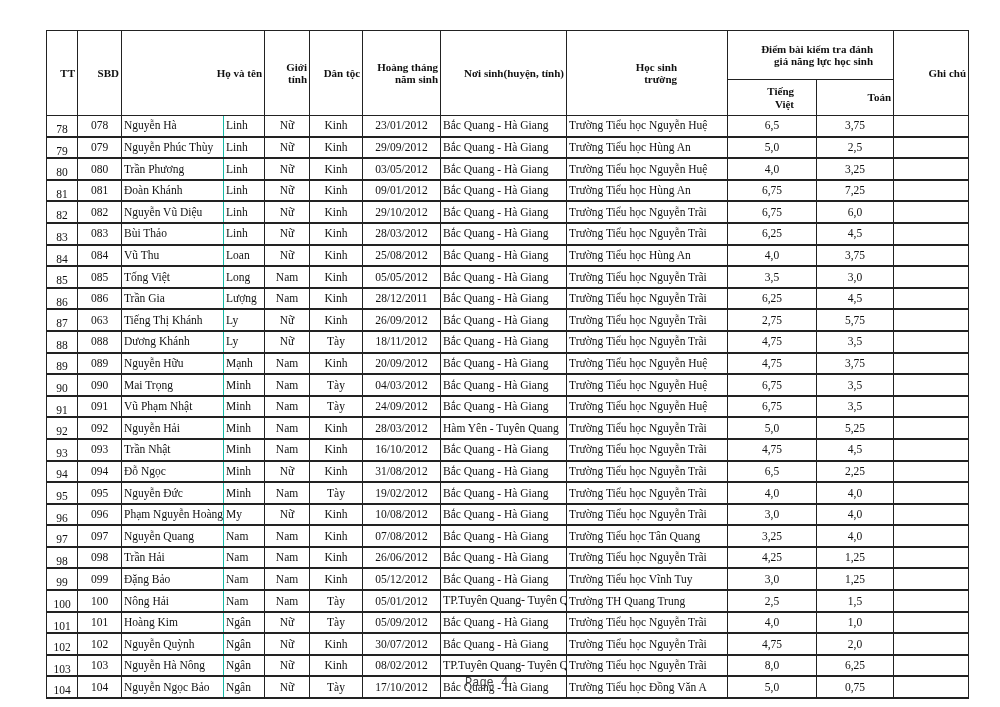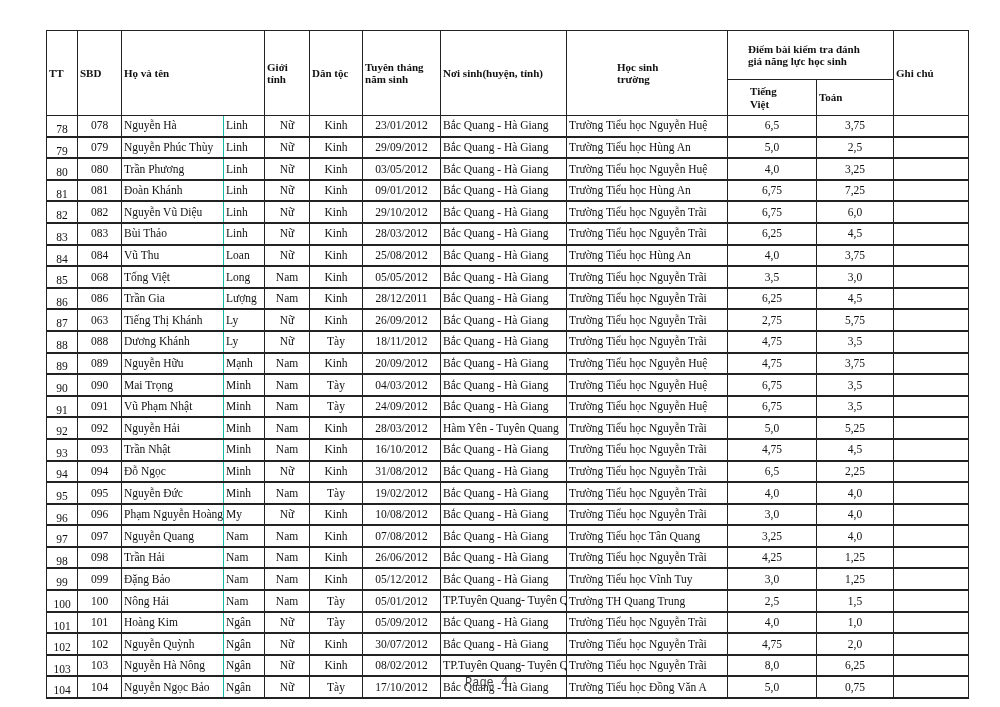--- a/index.html
+++ b/index.html
@@ -10,21 +10,21 @@
       width: 922px;
       font-size: 11.5px;
     }
     table.grid td, table.grid th {
       border: 1px solid #222;
       padding: 0 2px;
       white-space: nowrap;
       overflow: hidden;
       line-height: 1.1;
     }
-    table.grid th { font-weight: bold; font-size: 11px; text-align: left; vertical-align: middle; }
+    table.grid th { font-weight: bold; font-size: 11px; text-align: right; vertical-align: middle; }
     table.grid tr.hdr1 th { height: 48px; }
     table.grid tr.hdr2 th { height: 35px; }
     table.grid tbody tr td { height: 19.6px; }
     td.c { text-align: center; }
     td.l { text-align: left; }
     td.tt { text-align: center; padding-top: 3px; vertical-align: bottom; margin-left: 35px; }
     td.small { font-size: 12px; letter-spacing: -0.2px; }
     
     table.grid tbody tr td { border-bottom: 2px solid #222; }
     table.grid td.fn { border-right: 1px solid #14b8a6; }
@@ -51,21 +51,21 @@
     <col style="width:77px">
     <col style="width:75px">
   </colgroup>
   <thead>
     <tr class="hdr1">
       <th rowspan="2">TT</th>
       <th rowspan="2">SBD</th>
       <th rowspan="2" colspan="2">Họ và tên</th>
       <th rowspan="2" style="white-space:normal">Giới tính</th>
       <th rowspan="2">Dân tộc</th>
-      <th rowspan="2" style="white-space:normal">Tuyên tháng năm sinh</th>
+      <th rowspan="2" style="white-space:normal">Hoàng tháng năm sinh</th>
       <th rowspan="2">Nơi sinh(huyện, tỉnh)</th>
       <th rowspan="2" style="white-space:normal;padding:12px 50px">Học sinh trường</th>
       <th colspan="2" style="white-space:normal;padding:0 20px">Điểm bài kiểm tra đánh giá năng lực học sinh</th>
       <th rowspan="2">Ghi chú</th>
     </tr>
     <tr class="hdr2">
       <th style="white-space:normal;padding:0 22px">Tiếng Việt</th>
       <th>Toán</th>
     </tr>
   </thead>
@@ -163,21 +163,21 @@
         <td class="c">Kinh</td>
         <td class="c">25/08/2012</td>
         <td class="l">Bắc Quang - Hà Giang</td>
         <td class="l">Trường Tiểu học Hùng An</td>
         <td class="c">4,0</td>
         <td class="c">3,75</td>
         <td class="c"></td>
       </tr>
       <tr>
         <td class="tt">85</td>
-        <td class="c">068</td>
+        <td class="c">085</td>
         <td class="l fn">Tống Việt</td>
         <td class="l">Long</td>
         <td class="c">Nam</td>
         <td class="c">Kinh</td>
         <td class="c">05/05/2012</td>
         <td class="l">Bắc Quang - Hà Giang</td>
         <td class="l">Trường Tiểu học Nguyễn Trãi</td>
         <td class="c">3,5</td>
         <td class="c">3,0</td>
         <td class="c"></td>

